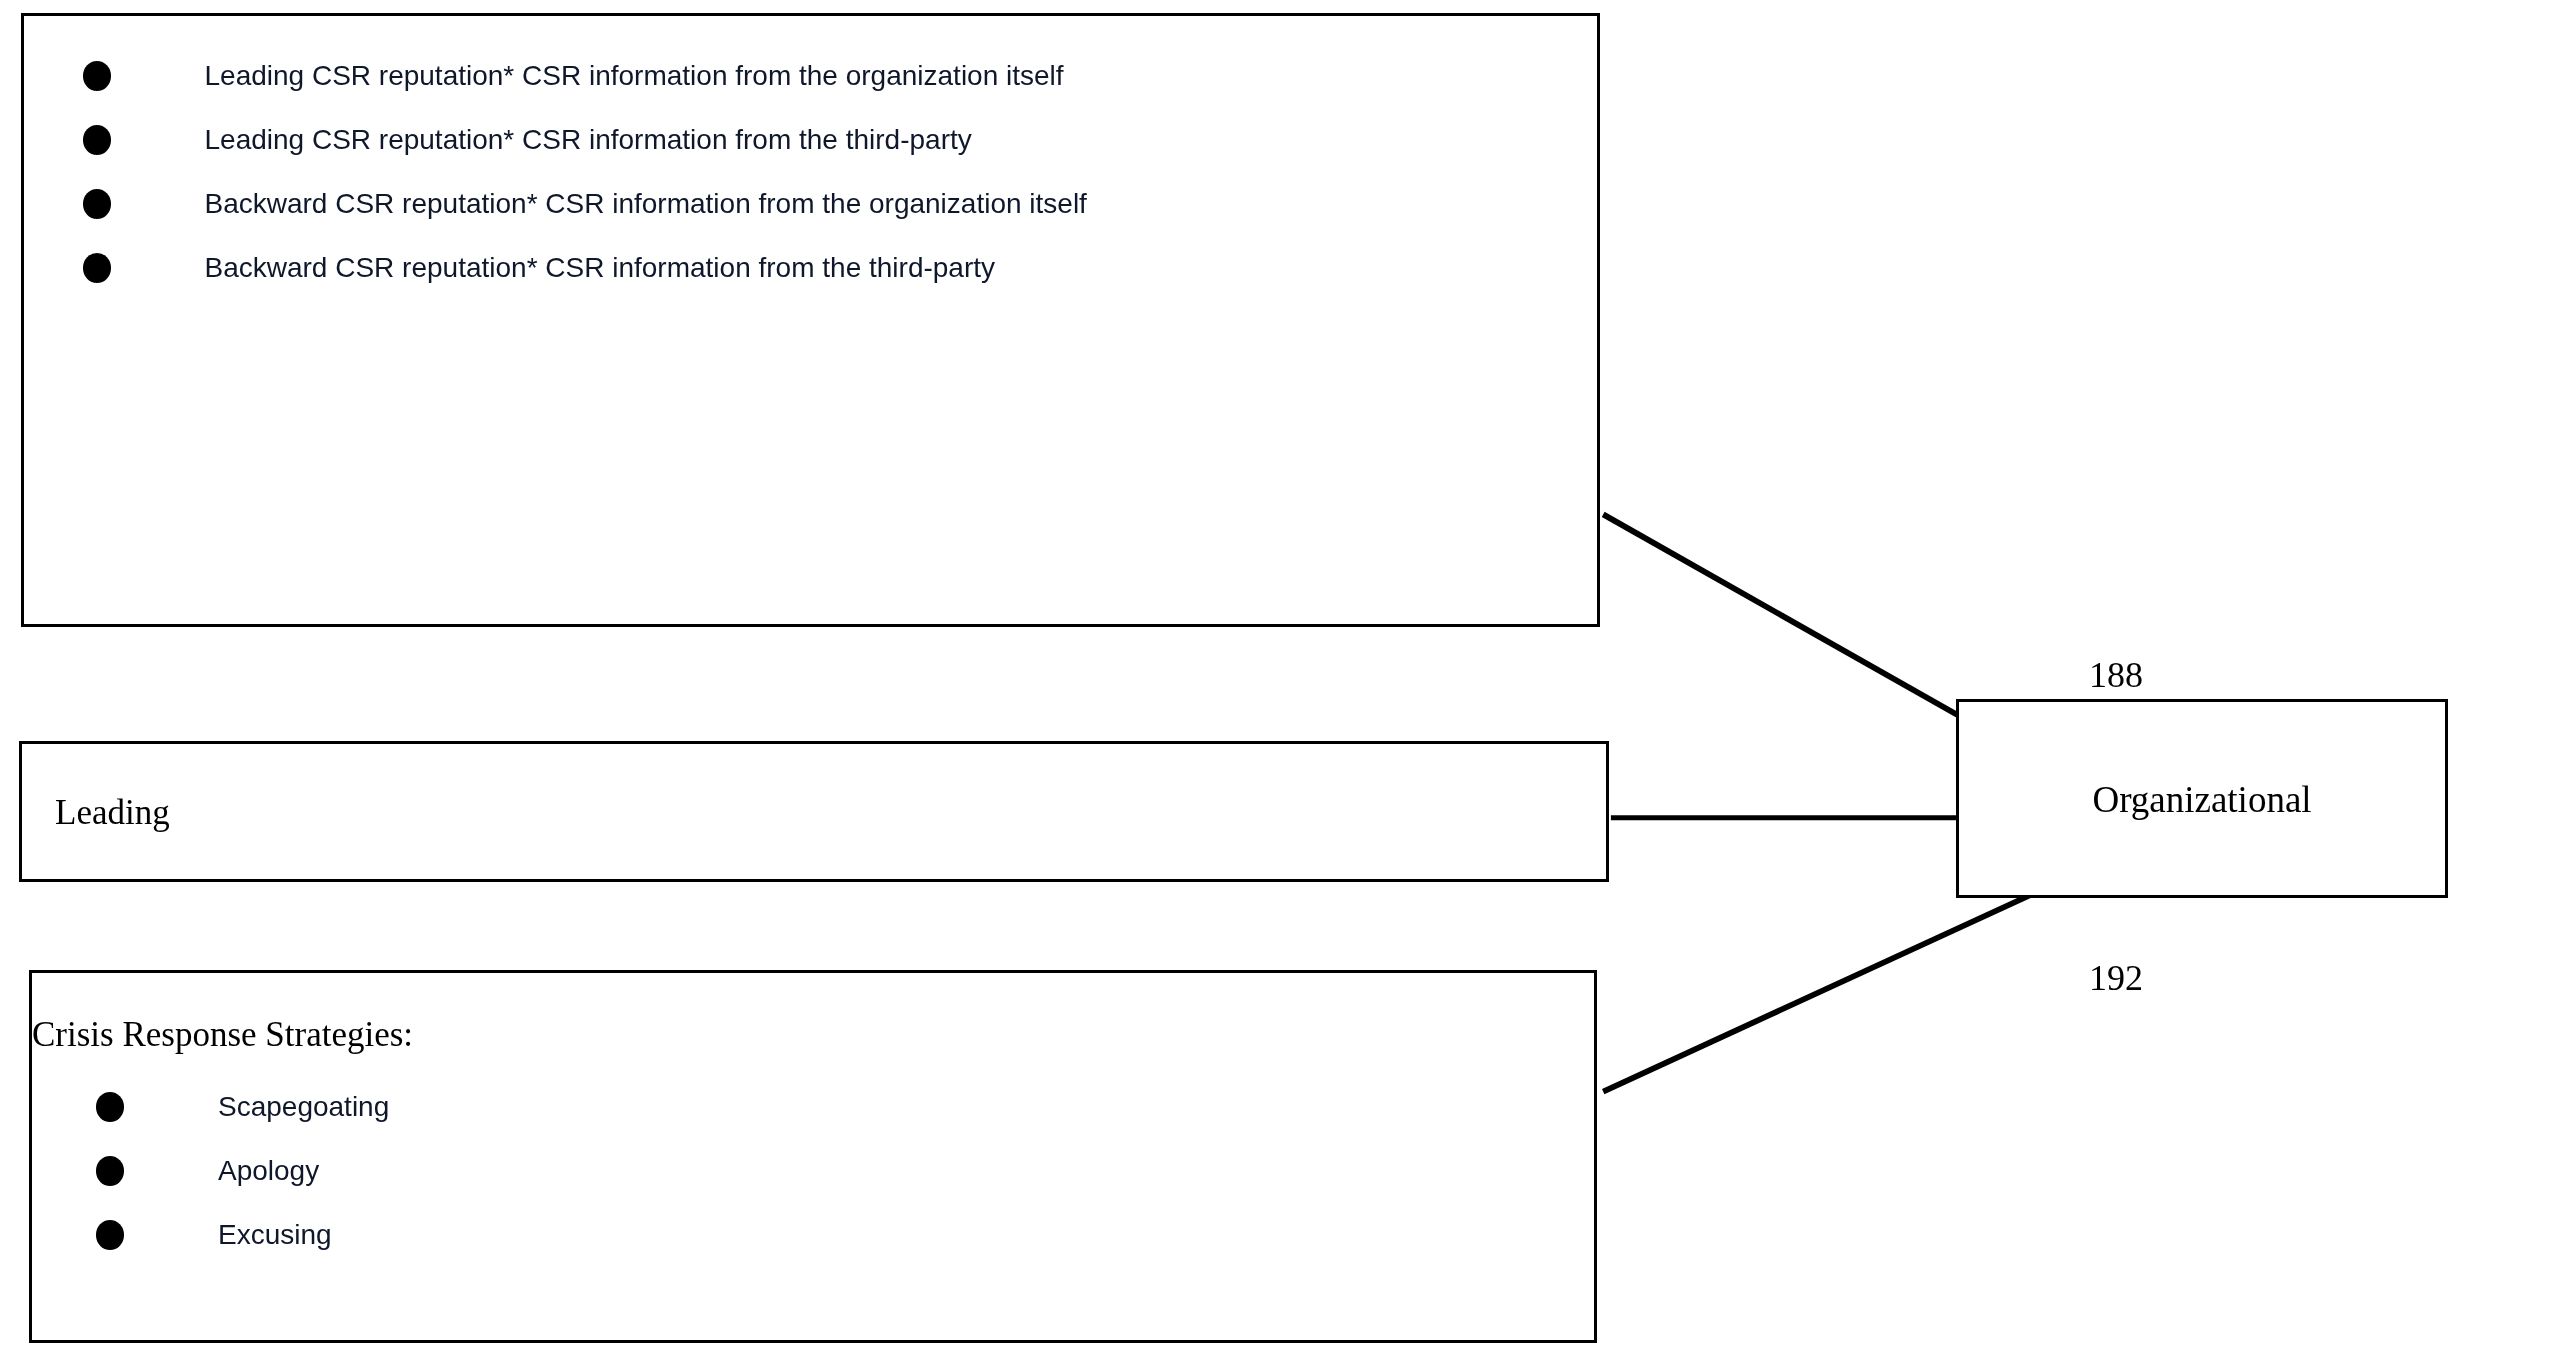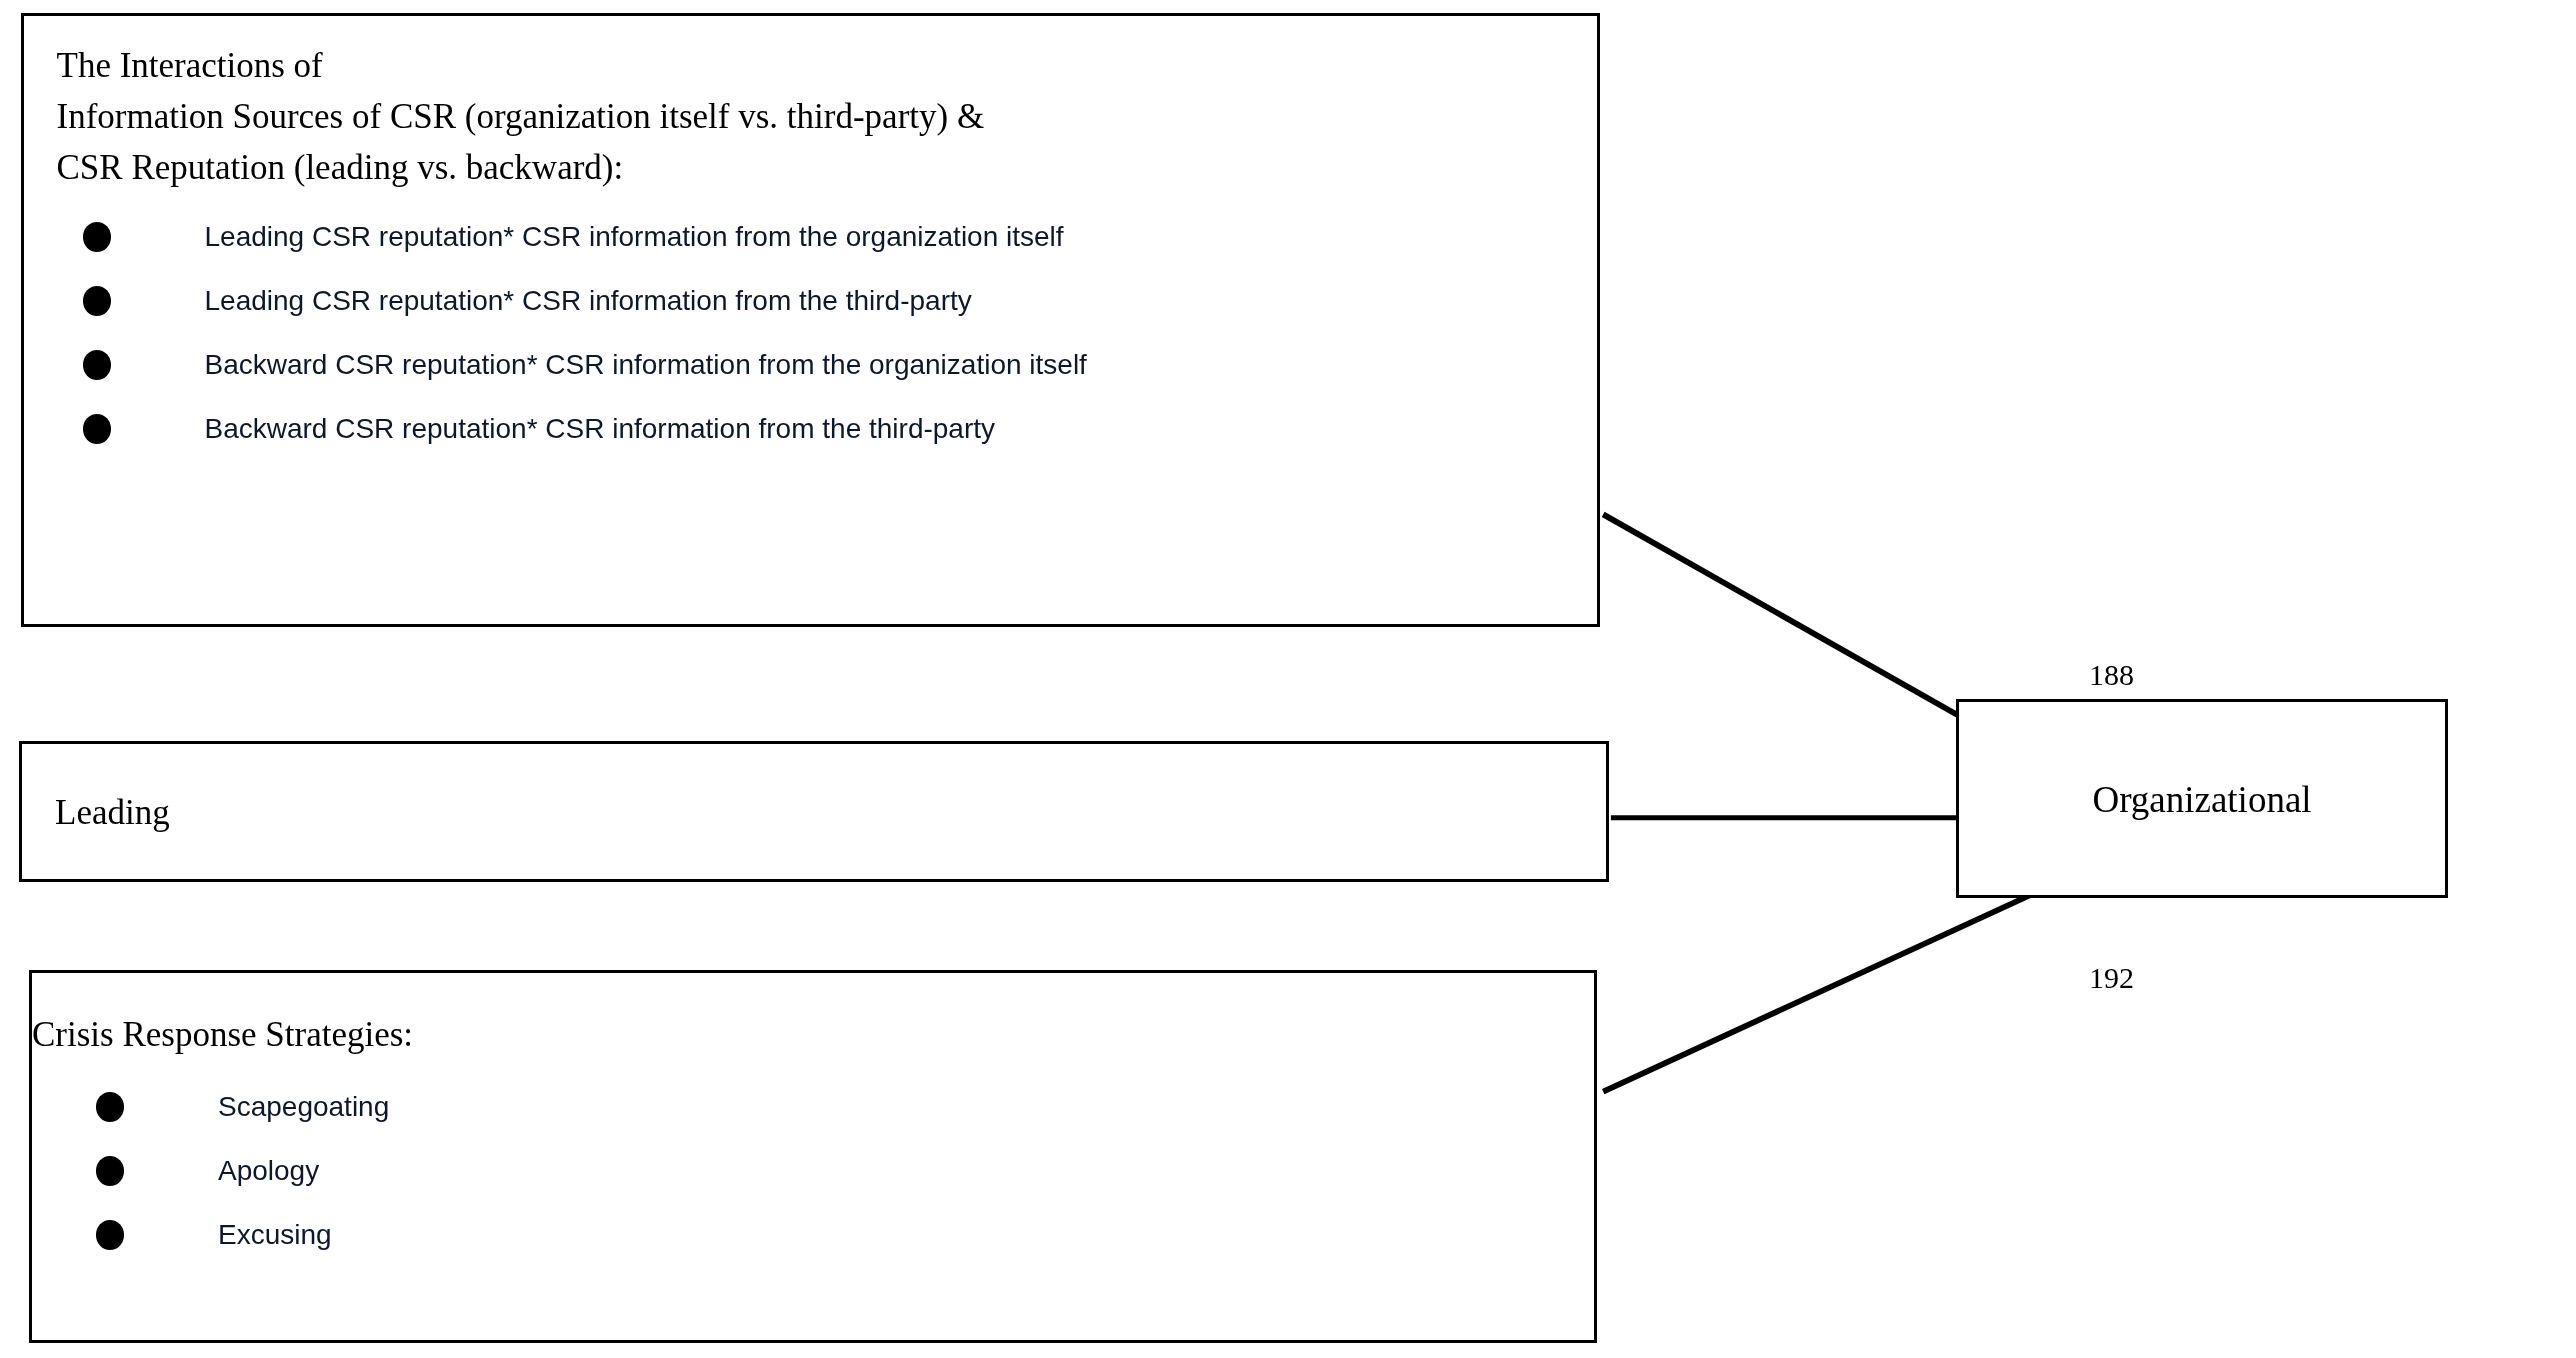--- a/index.html
+++ b/index.html
@@ -119,21 +119,21 @@
     font-family: "Liberation Serif", "DejaVu Serif", serif;
     font-size: 37px;
     line-height: 63px;
     white-space: nowrap;
   }
 
   
   .page-mark {
     position: absolute;
     font-family: "Liberation Serif", "DejaVu Serif", serif;
-    font-size: 30px;
+    font-size: 36px;
     line-height: 28px;
     color: #000000;
   }
   #mark-188 { left: 2089px; top: 661px; }
   #mark-192 { left: 2089px; top: 964px; }
 
   
   #arrows {
     position: absolute;
     left: 0;
@@ -160,25 +160,20 @@
       <polygon points="3225,1275 3158,1243 3158,1307" fill="#000000"></polygon>
     </g>
 
     <g>
       <line x1="2500" y1="1702" x2="3196" y2="1382" stroke="#000000" stroke-width="9"></line>
       <polygon points="3225,1368 3158,1330 3180,1386" fill="#000000"></polygon>
     </g>
   </svg>
 
   <div class="box" id="box-interactions">
-    <div class="heading-wrap">
-      <div class="heading-line">The Interactions of</div>
-      <div class="heading-line">Information Sources of CSR (organization itself vs. third-party) &amp;</div>
-      <div class="heading-line">CSR Reputation (leading vs. backward):</div>
-    </div>
     <div class="bullets">
       <div class="bullet-row">
         <span class="bullet-dot"></span>
         <span class="bullet-text">Leading CSR reputation* CSR information from the organization itself</span>
       </div>
       <div class="bullet-row">
         <span class="bullet-dot"></span>
         <span class="bullet-text">Leading CSR reputation* CSR information from the third-party</span>
       </div>
       <div class="bullet-row">

